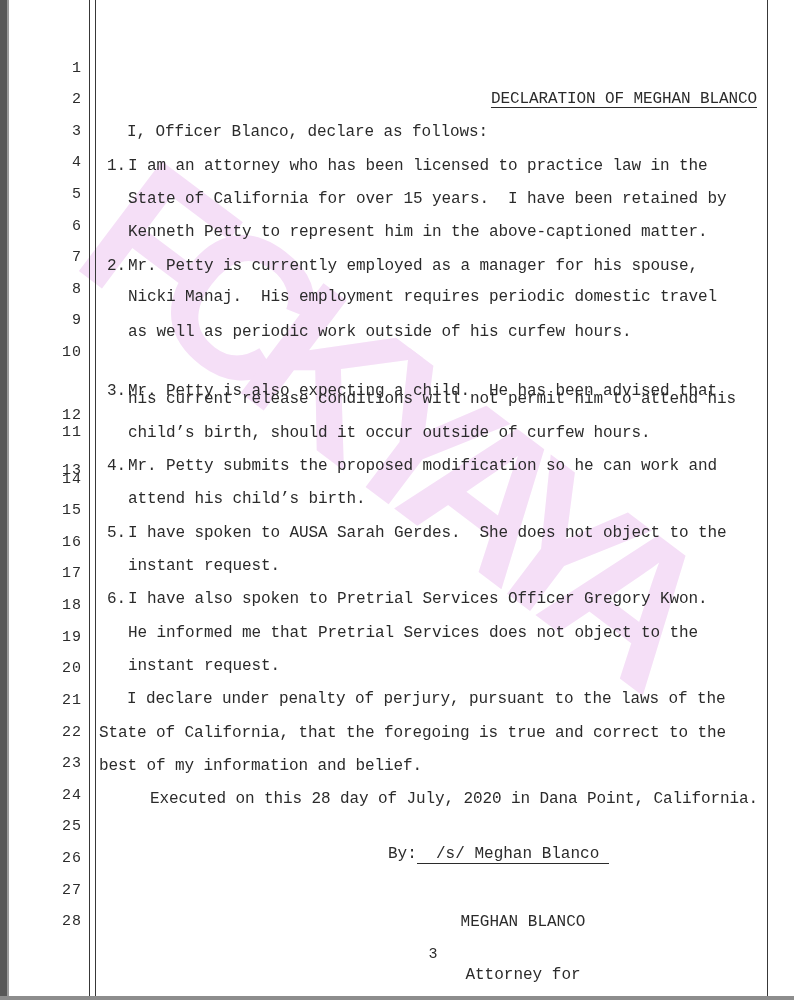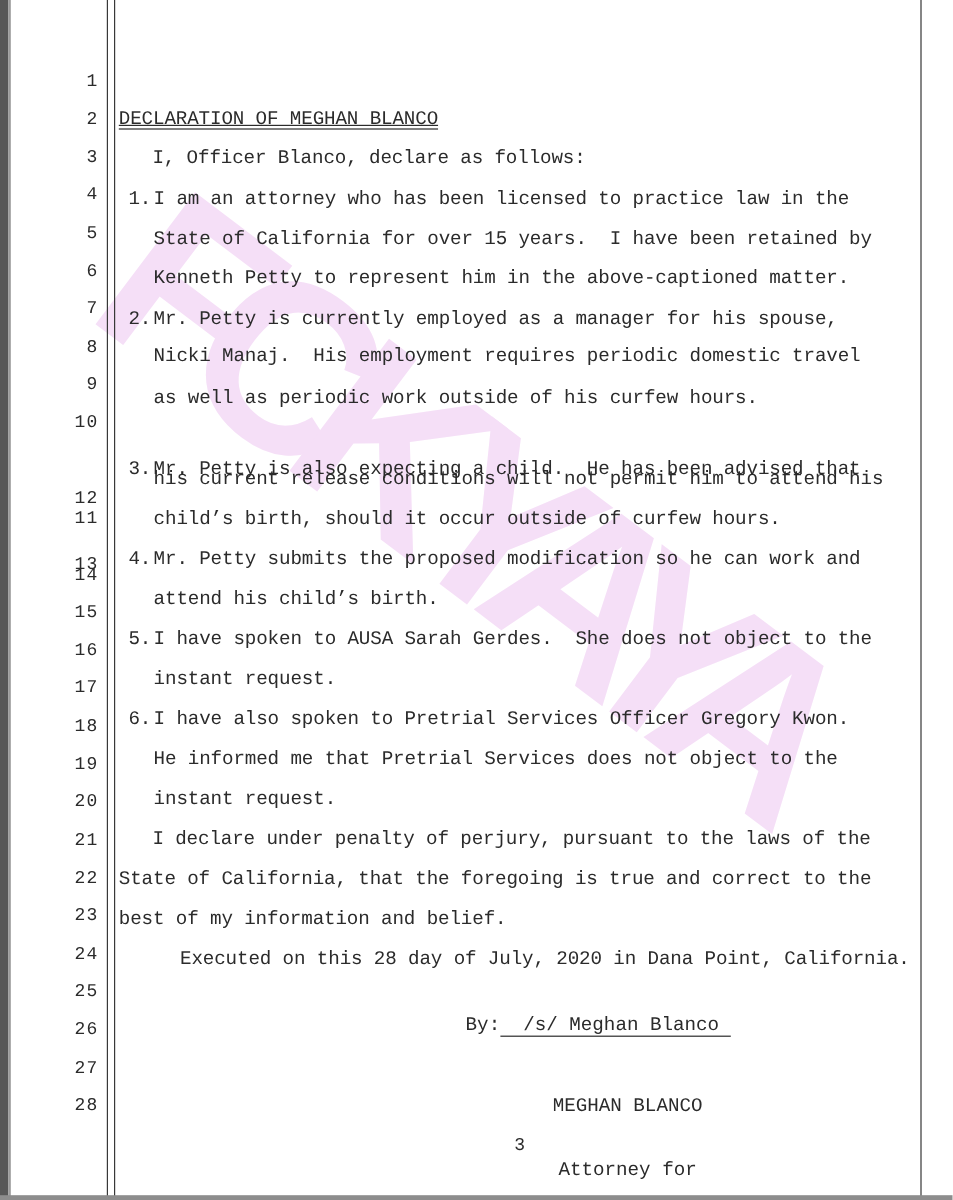--- a/index.html
+++ b/index.html
@@ -35,21 +35,21 @@
   
   .text-layer{position:absolute;left:0;top:0;width:794px;height:1000px;z-index:2;}
   .line{position:absolute;white-space:pre;font-size:16px;line-height:18px;
     color:#2b2b2b;letter-spacing:-0.1px;}
   .line.flush{left:99px;}
   .line.indent3{left:127px;}
   .line.indent5{left:150px;}
   .line.cont{left:128px;}
   .line.list{left:107px;}
   .list .num{display:inline-block;width:21px;}
-  .line.title{left:99px;width:668px;text-align:left;text-decoration:underline;}
+  .line.title{left:89px;width:668px;text-align:right;}
   .title .txt{text-decoration:underline;text-underline-offset:3.5px;}
   
   .sig-by{position:absolute;left:388px;top:845px;white-space:pre;
     font-size:16px;line-height:18px;color:#2b2b2b;}
   .sig-line{display:inline-block;white-space:pre;border-bottom:1.6px solid #2b2b2b;}
   .attorney-block{position:absolute;left:388px;top:879px;width:270px;
     text-align:center;font-size:16px;line-height:17.5px;color:#2b2b2b;white-space:pre;}
   .page-number{position:absolute;left:99px;top:946px;width:668px;text-align:center;
     font-size:15px;color:#2b2b2b;}
 </style>

